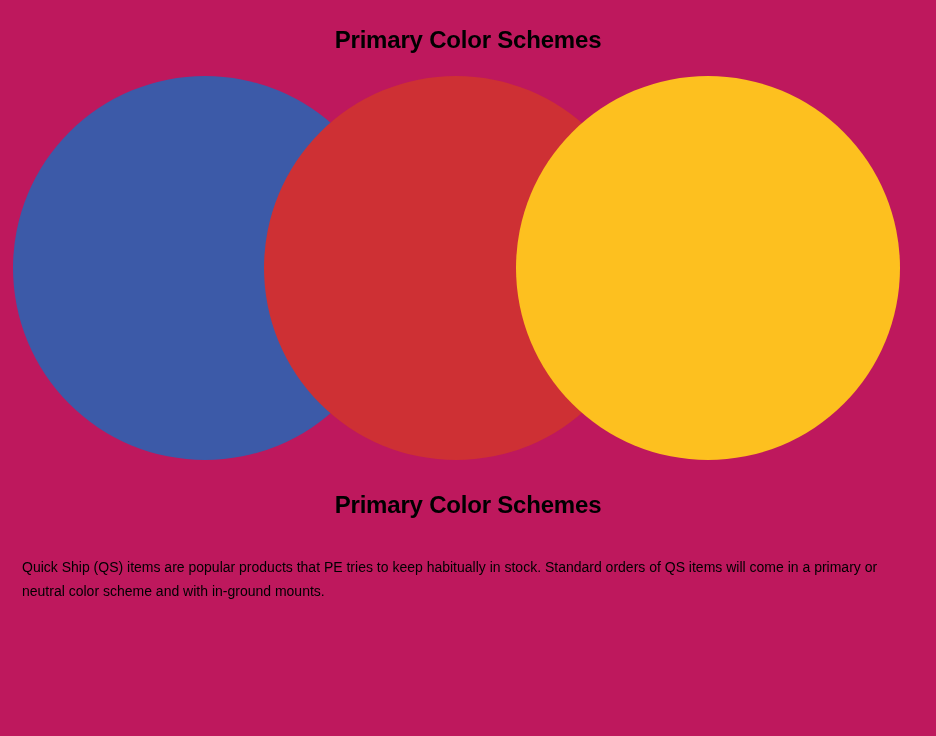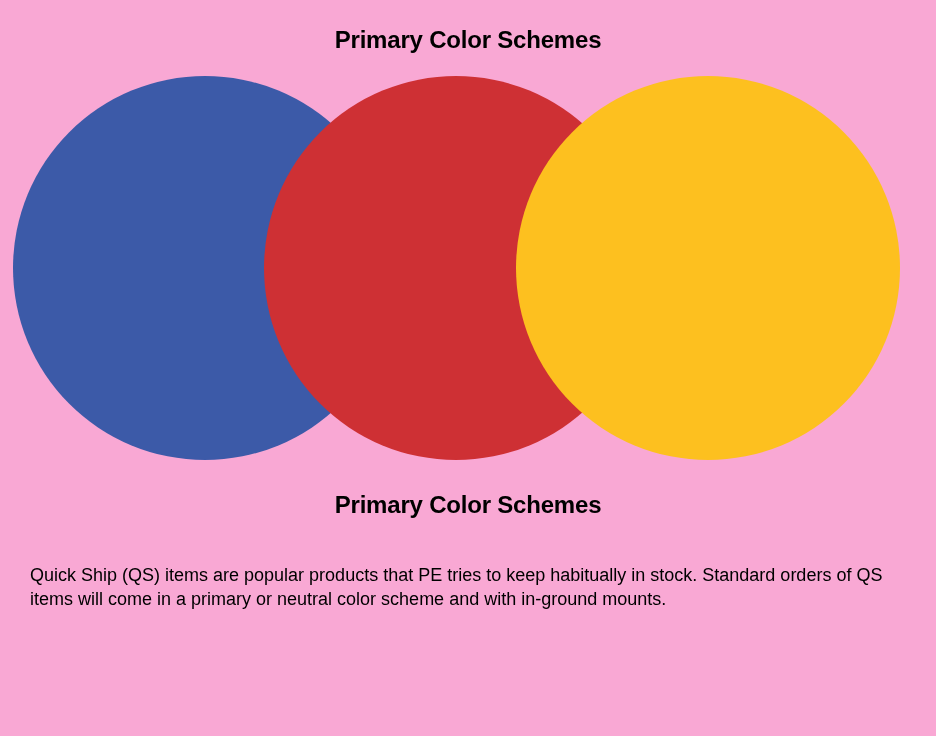--- a/index.html
+++ b/index.html
@@ -53,31 +53,31 @@
   #circle-yellow { z-index: 3; }
 
   
   #body-copy {
     position: absolute;
     left: 22px;
     top: 556px;
     width: 880px;
   }
   .paragraph {
-    font-size: 18px;
+    font-size: 14px;
     line-height: 23.5px;
     color: #000000;
-    margin: 8px;
+    margin: 0;
   }
   #paragraph-2 { margin-top: 23.5px; }
 </style>
 </head>
 <body style="background: rgb(255, 255, 255);">
 
-<div id="page" style="width: 936px; height: 736px; background: #f9a8d4;">
+<div id="page" style="width: 936px; height: 736px; background: #be185d;">
 
   <div class="heading" id="heading-top">Primary Color Schemes</div>
 
   <div id="circle-group">
     <div class="circle" id="circle-blue" style="width: 384px; height: 384px; left: 13px; top: 76px; background: rgb(60, 90, 168); z-index: 1;"></div>
     <div class="circle" id="circle-red" style="width: 384px; height: 384px; left: 264px; top: 76px; background: rgb(206, 48, 52); z-index: 2;"></div>
     <div class="circle" id="circle-yellow" style="width: 384px; height: 384px; left: 516px; top: 76px; background: rgb(253, 192, 31); z-index: 3;"></div>
   </div>
 
   <div class="heading" id="heading-bottom">Primary Color Schemes</div>

